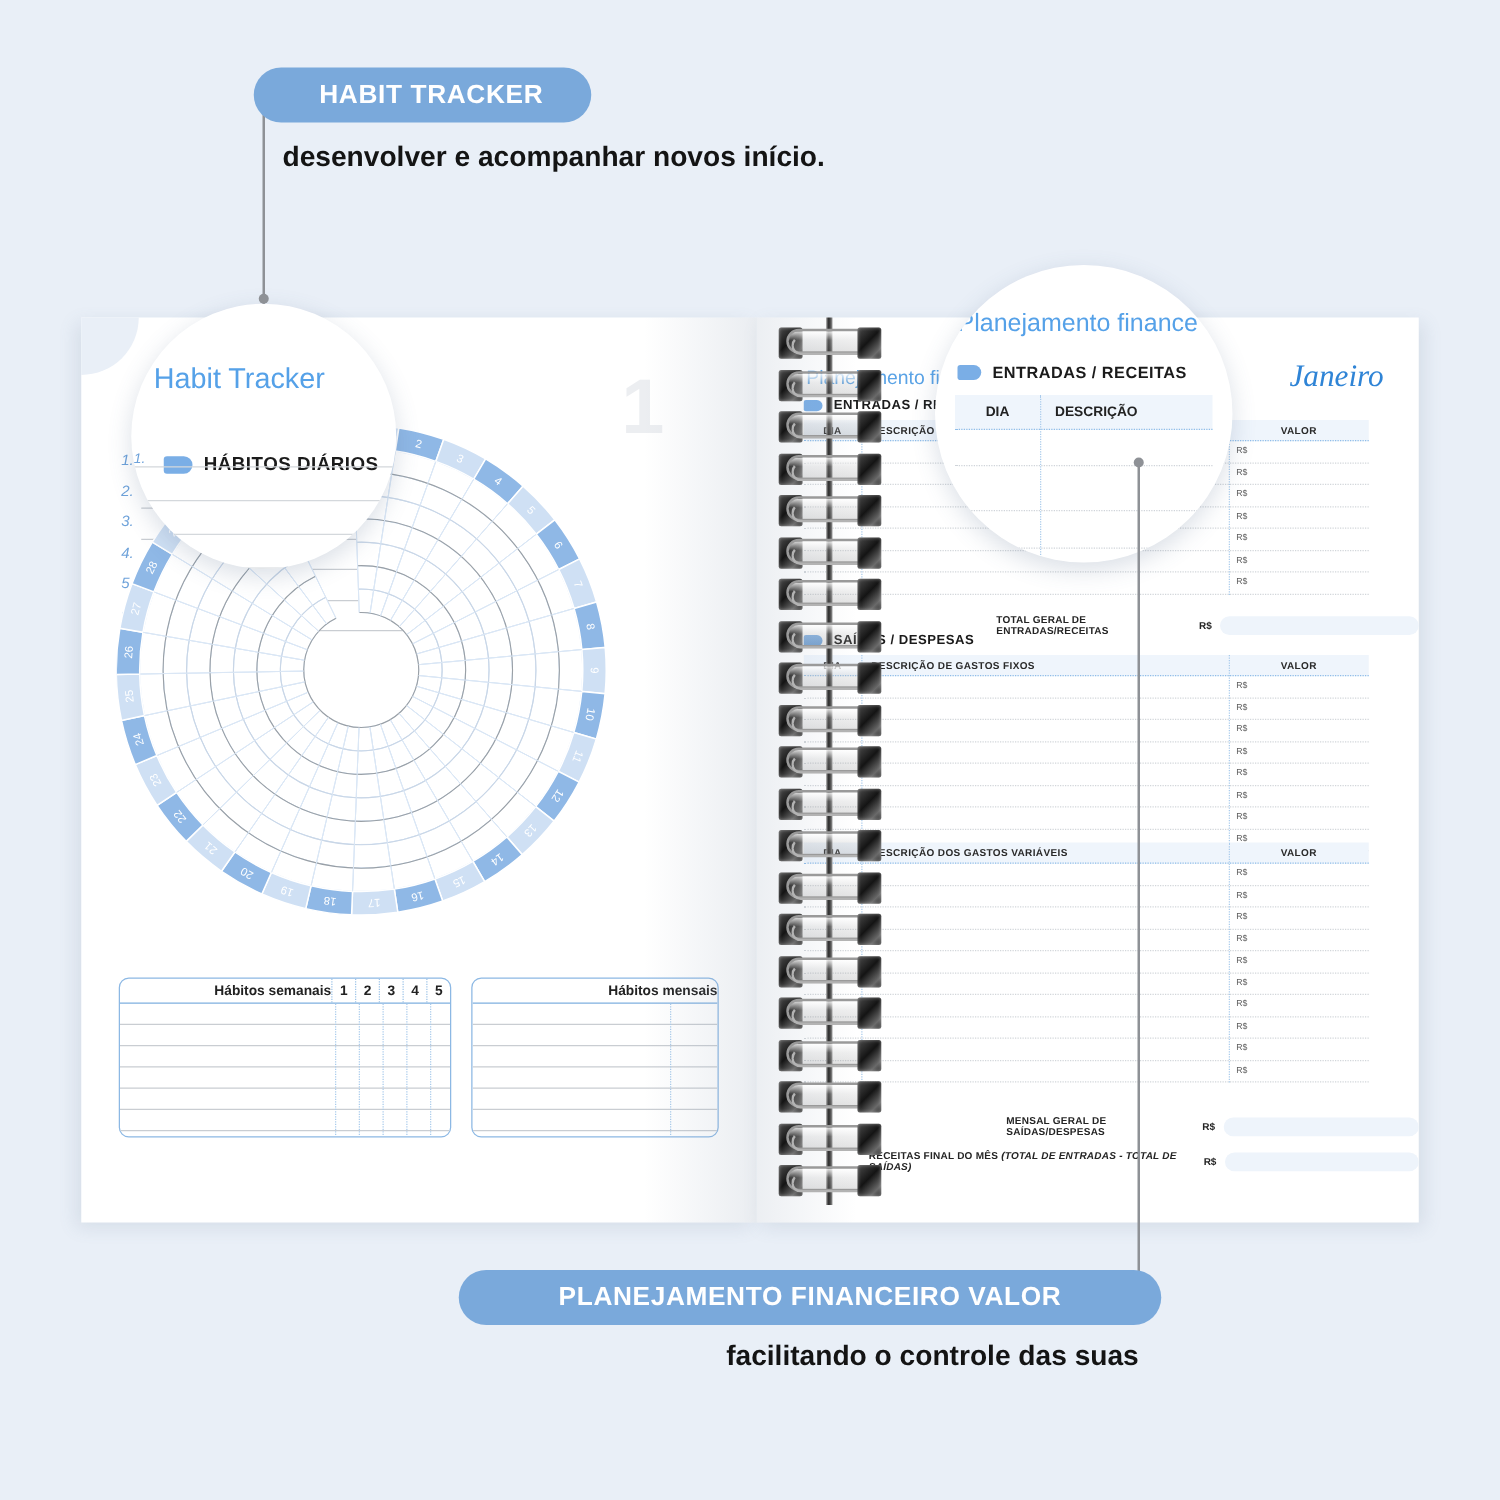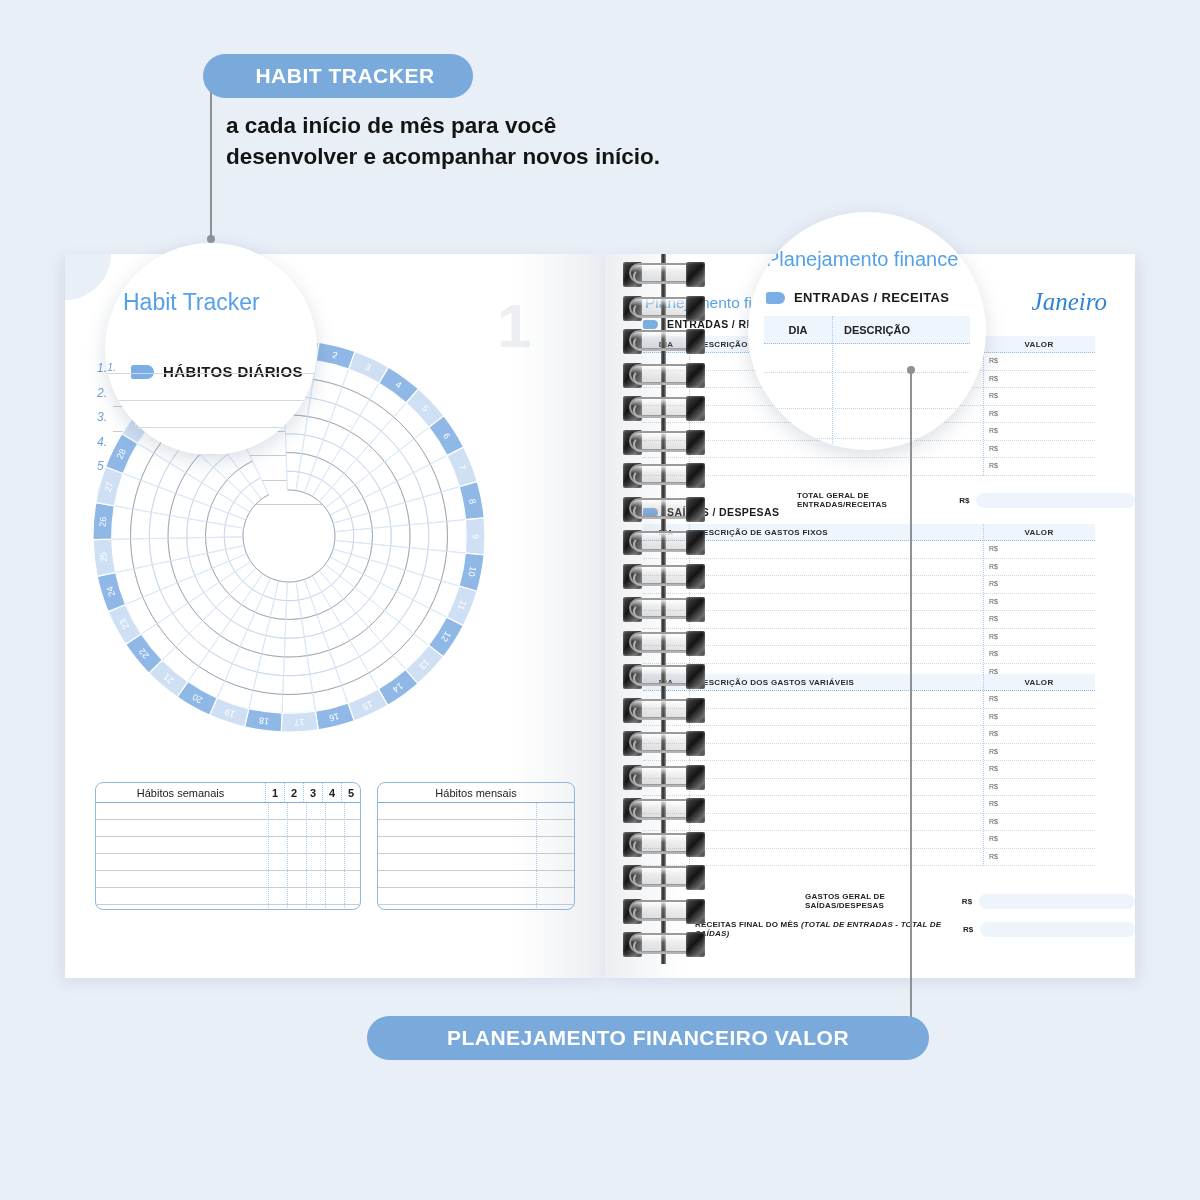--- a/index.html
+++ b/index.html
@@ -111,21 +111,21 @@
   .numlist .nrow .ln { position: absolute; left: 16px; right: 0; bottom: 2px; height: 1px; background: #c9cdd2; }
 
   .bignum { position: absolute; left: 432px; top: 36px; font-size: 62px; color: #eceef1; font-weight: 600; }
 
   
   #habit-wheel { position: absolute; left: 28px; top: 70px; }
 
   
   .mini-table { position: absolute; border: 1px solid #8cb8e4; border-radius: 8px; overflow: hidden; background:#fff; }
   .mini-table .mt-head { display: flex; border-bottom: 1.5px solid #7fb0e0; height: 20px; }
-  .mini-table .mt-title { flex: 1; text-align: center; font-size: 11px; font-weight: normal; color: #222; line-height: 20px; }
+  .mini-table .mt-title { flex: 1; text-align: right; font-size: 11px; font-weight: bold; color: #222; line-height: 20px; }
   .mini-table .mt-col { width: 19px; text-align: center; font-size: 11px; font-weight: bold; color:#222; line-height: 20px; border-left: 1px dotted #9cc3e8; }
   .mini-table .mt-body { position: relative; }
   .mini-table .mt-row { height: 17px; border-bottom: 1px solid #c9cdd2; }
   .mini-table .vline { position: absolute; top: 0; bottom: 0; width: 0; border-left: 1px dotted #a9cbec; }
   #tbl-semanais { left: 30px; top: 528px; width: 266px; height: 128px; }
   #tbl-mensais  { left: 312px; top: 528px; width: 198px; height: 128px; }
 
   
   .fp-title { position: absolute; left: 40px; top: 40px; color: #5aa3e6; font-size: 15.5px; }
   .fp-month { position: absolute; right: 28px; top: 34px; color: #2f84d6; font-size: 25px;
@@ -712,21 +712,21 @@
           <span class="rs">R$</span>
         </div>
         <div class="frow">
           <span class="rs">R$</span>
         </div>
         <div class="vsep v1"></div>
         <div class="vsep v2"></div>
       </div>
 
     <div class="totrow" id="tot-saidas">
-      <span class="tlab">GASTOS GERAL DE SAÍDAS/DESPESAS</span>
+      <span class="tlab">MENSAL GERAL DE SAÍDAS/DESPESAS</span>
       <span class="rs">R$</span>
       <span class="blank"></span>
     </div>
 
     <div class="totrow" id="tot-result">
       <span class="tlab"><span>RECEITAS FINAL DO MÊS</span> <em>(TOTAL DE ENTRADAS - TOTAL DE SAÍDAS)</em></span>
       <span class="rs">R$</span>
       <span class="blank"></span>
     </div>
   </div>
@@ -903,19 +903,19 @@
   <span class="dot d2"></span>
 </div>
 <div class="connector" id="conn-finance">
   <span class="line"></span>
   <span class="dot d1"></span>
   <span class="dot d2"></span>
 </div>
 
 <div class="pill" id="pill-habit">HABIT TRACKER</div>
 <div class="promo-text" id="promo-habit-text">
-    <div>a cada início de mês para você</div>
     <div>desenvolver e acompanhar novos início.</div>
   </div>
 
 <div class="pill" id="pill-finance">PLANEJAMENTO FINANCEIRO VALOR</div>
 <div class="promo-text" id="promo-finance-text">
+    <div>facilitando o controle das suas</div>
   </div>
 
 </body></html>

